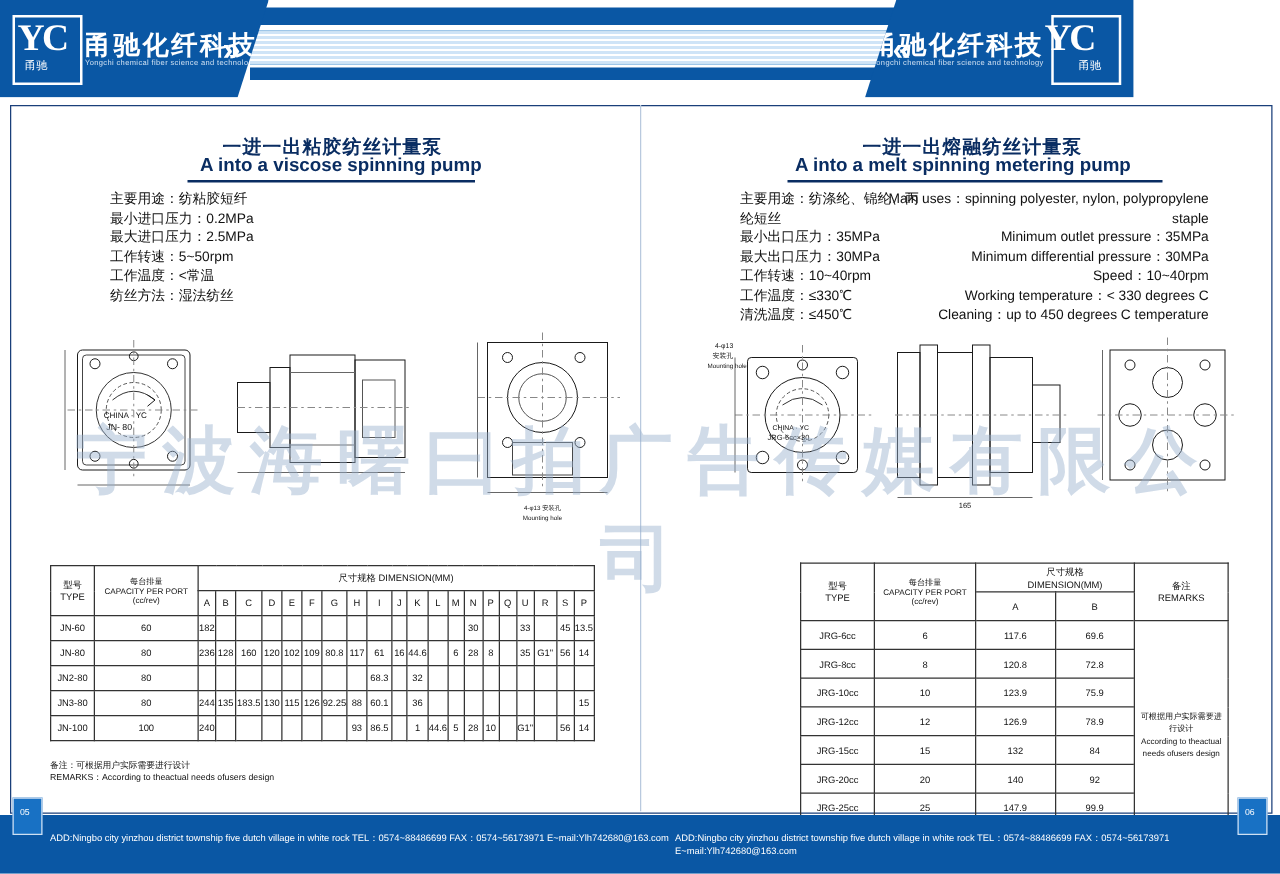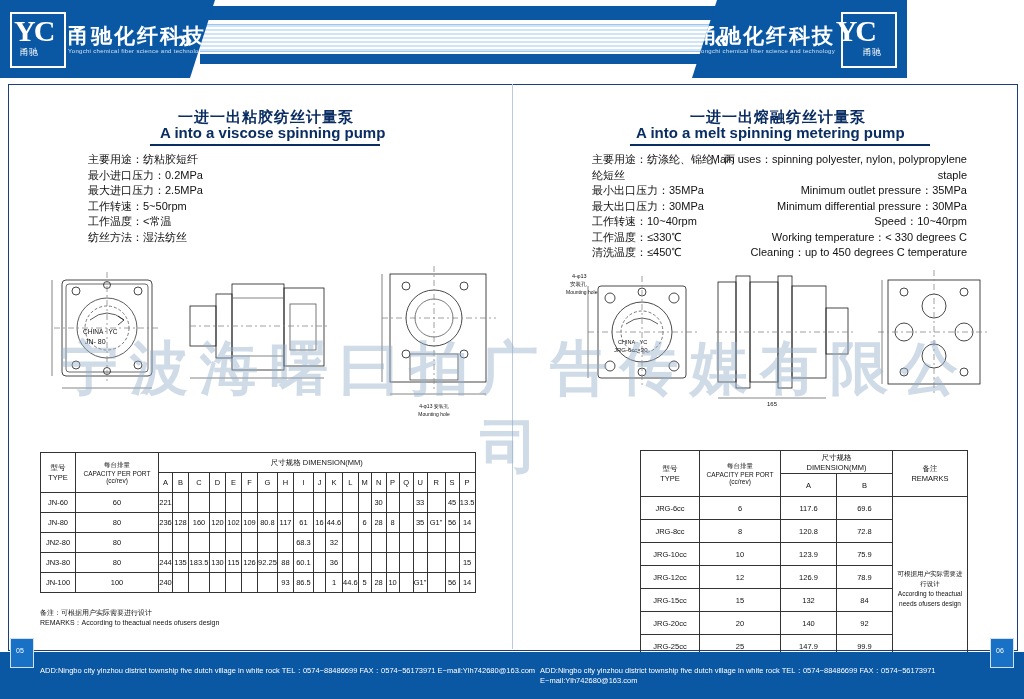--- a/index.html
+++ b/index.html
@@ -277,21 +277,21 @@
           <td style="width: 13px;">U</td>
           <td style="width: 17px;">R</td>
           <td style="width: 13px;">S</td>
           <td style="width: 15px;">P</td>
         </tr>
     </tbody>
       <tbody id="lt-body">
         <tr>
           <td>JN-60</td>
           <td>60</td>
-          <td>221</td>
+          <td>182</td>
           <td></td>
           <td></td>
           <td></td>
           <td></td>
           <td></td>
           <td></td>
           <td></td>
           <td></td>
           <td></td>
           <td></td>
@@ -411,21 +411,21 @@
         <tr>
       <td rowspan="2" style="width:58px;">
         <div>型号</div>
         <div>TYPE</div>
       </td>
       <td rowspan="2" style="width:80px;font-size:6.5px;">
         <div>每台排量</div>
         <div>CAPACITY PER PORT</div>
         <div>(cc/rev)</div>
       </td>
-      <td colspan="2" style="width:110px;">
+      <td colspan="2" style="width:110px;padding-left:16px;">
         <div>尺寸规格</div>
         <div>DIMENSION(MM)</div>
       </td>
       <td rowspan="2" style="width:74px;">
         <div>备注</div>
         <div>REMARKS</div>
       </td>
     </tr>
     <tr id="rt-dimcols">
           <td style="width: 55px;">A</td>

